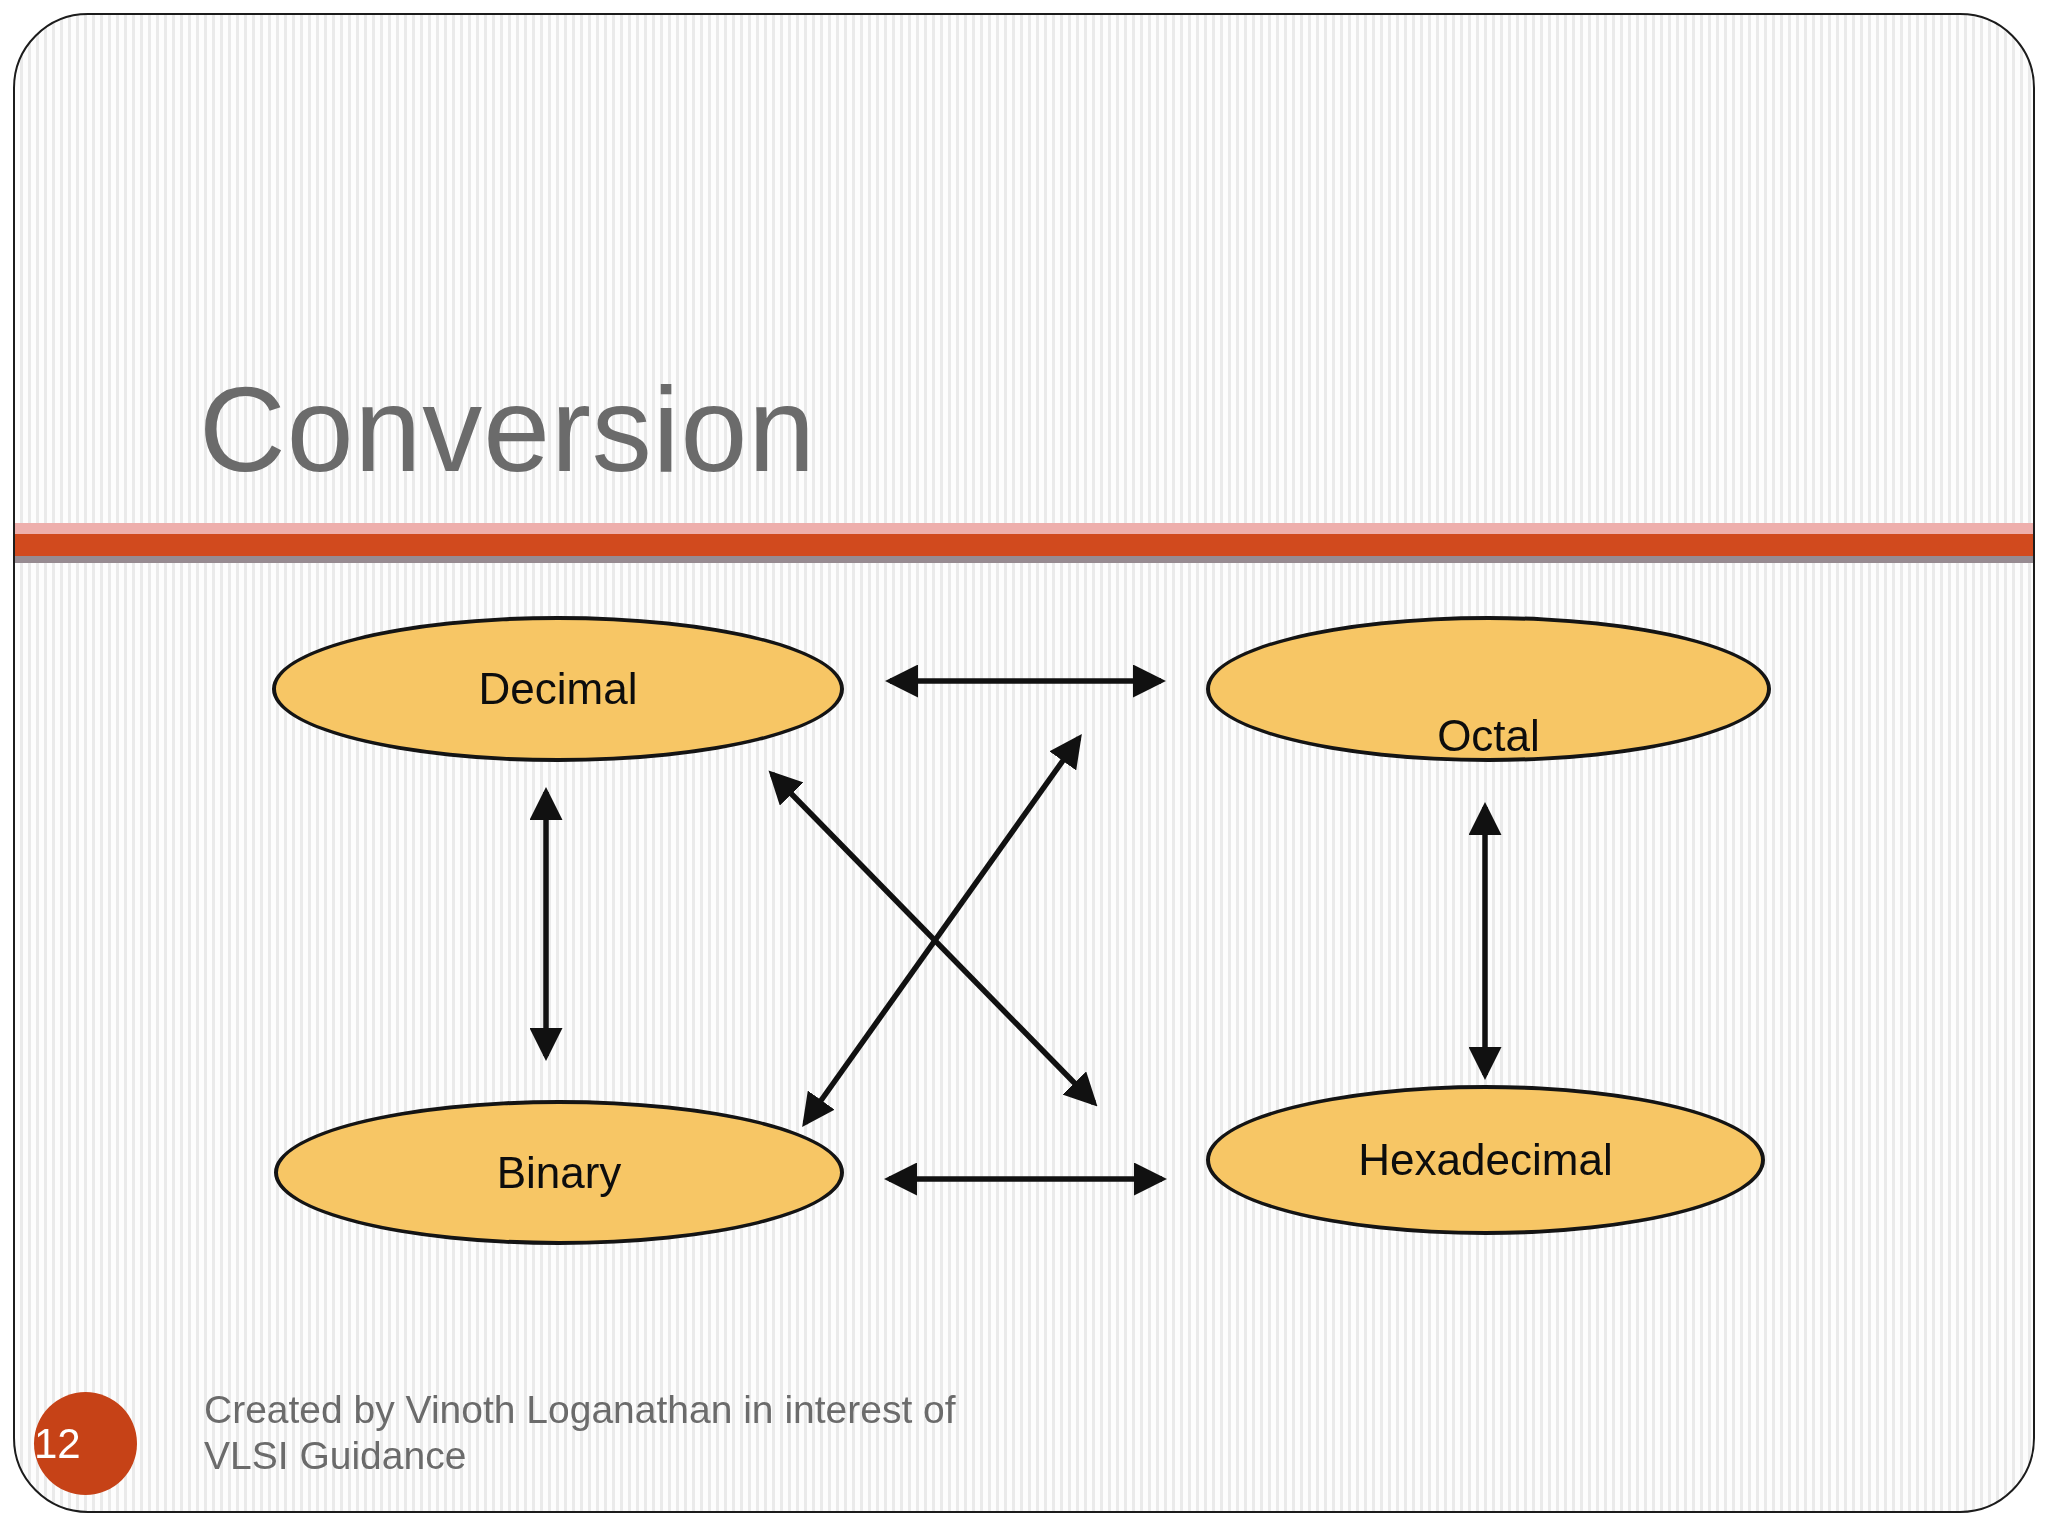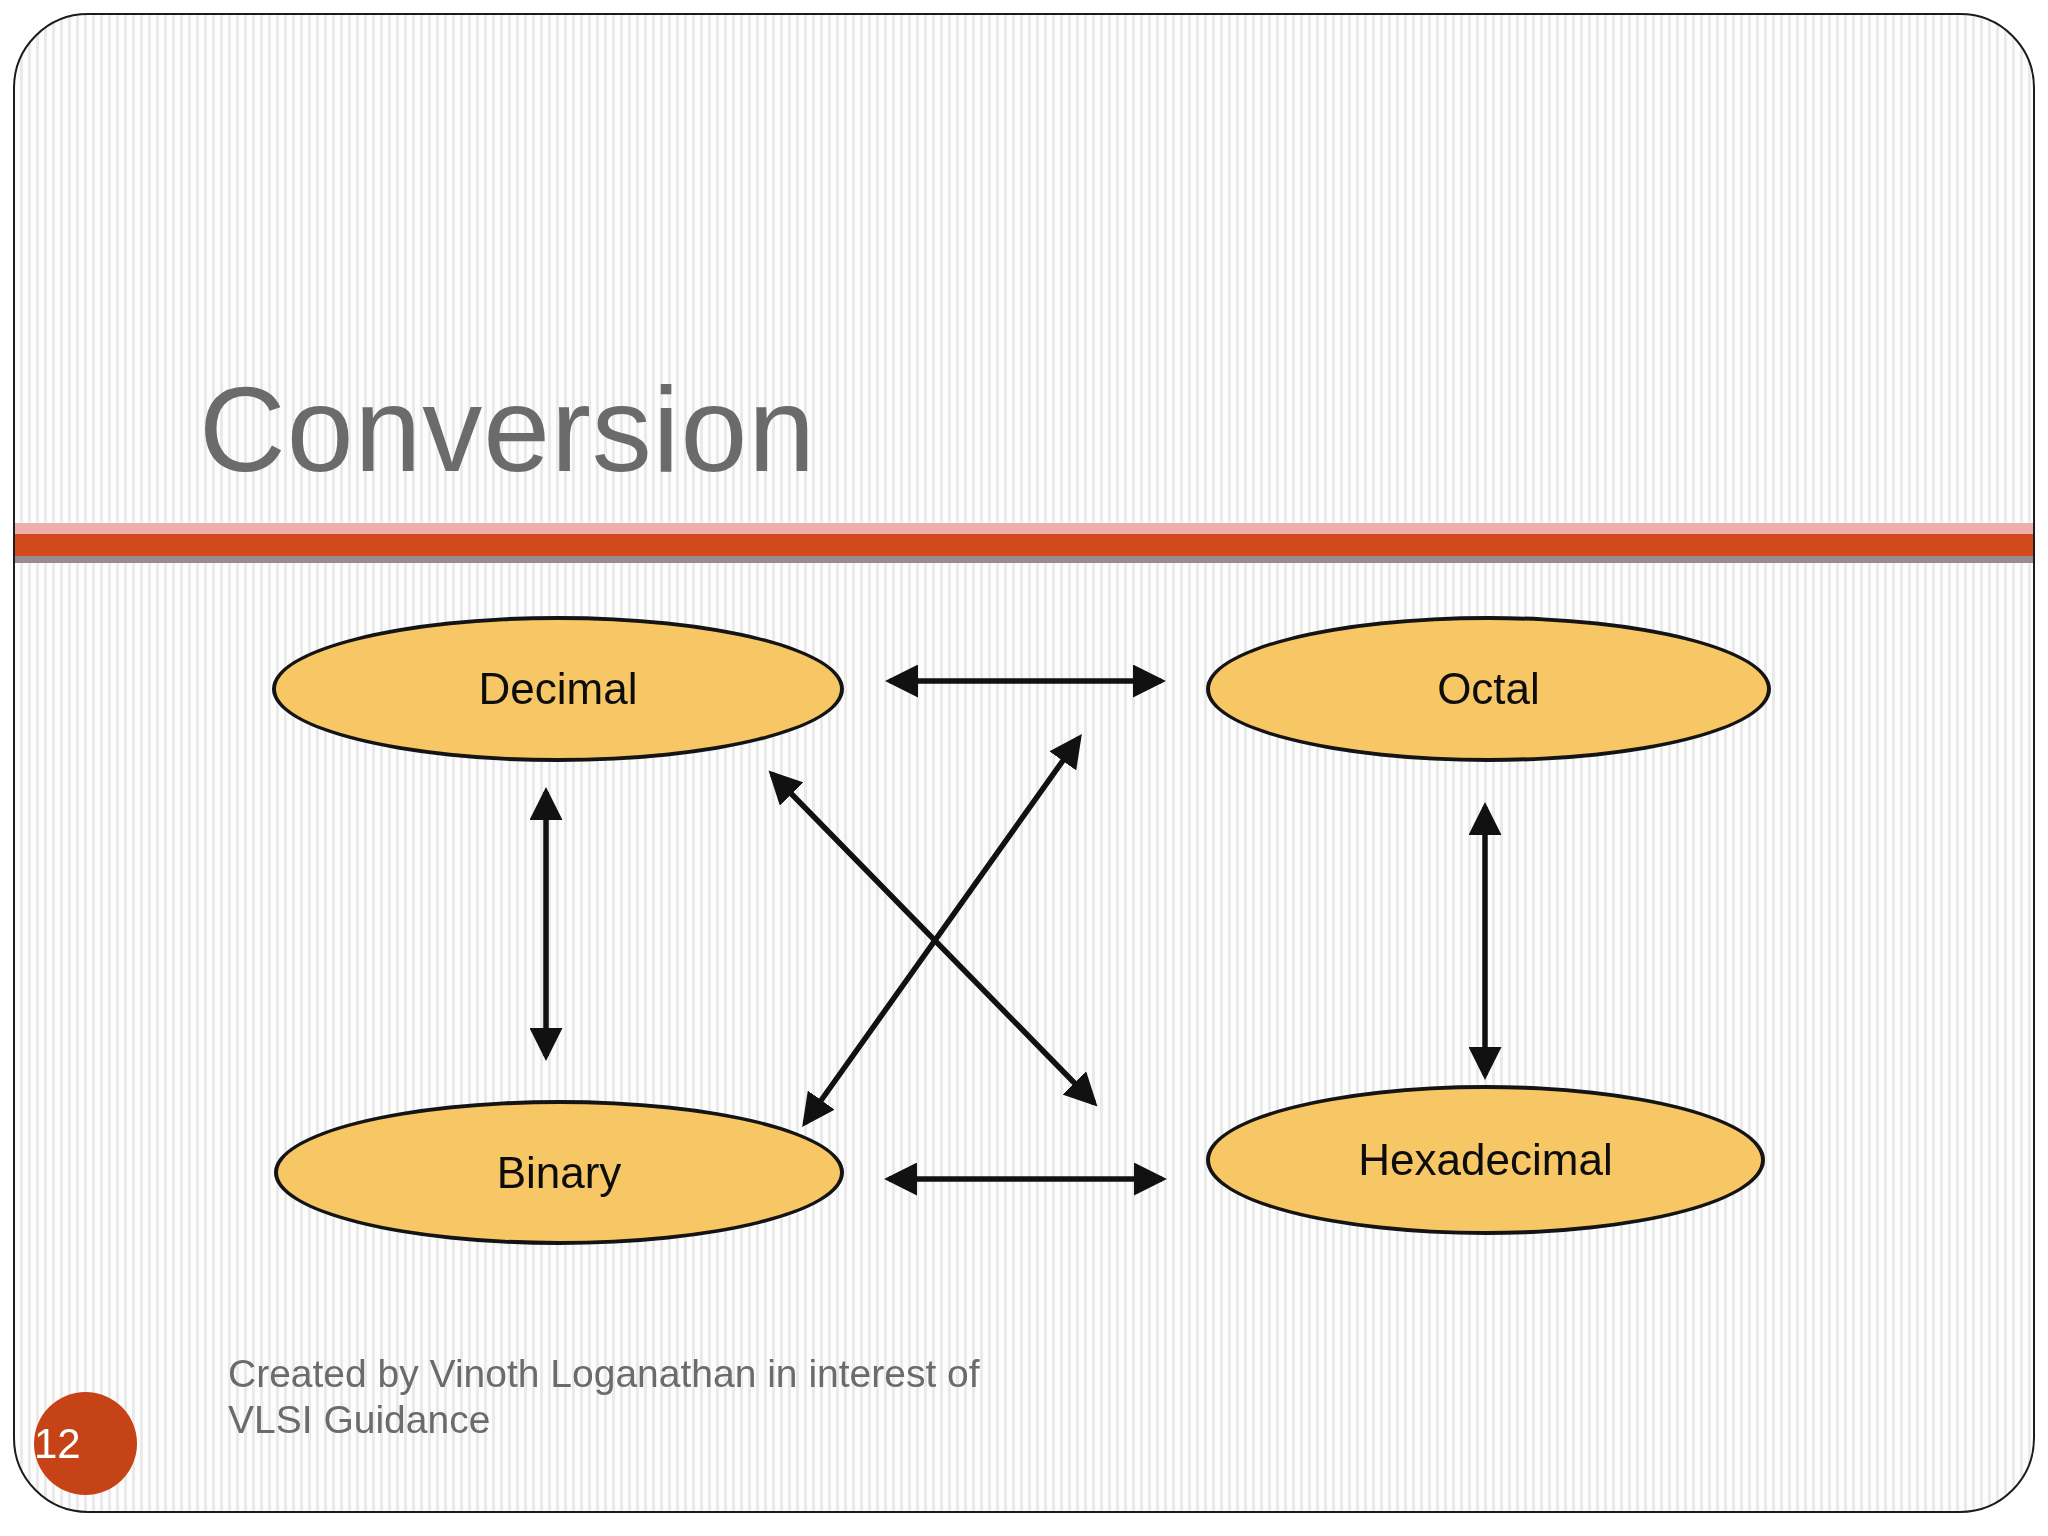--- a/index.html
+++ b/index.html
@@ -50,21 +50,21 @@
     background: #f7c665;
     box-sizing: border-box;
     display: flex;
     align-items: center;
     justify-content: center;
     color: #0d0d0d;
     font-size: 44px;
     line-height: 1;
   }
   .node.decimal     { left: 257px;  top: 601px;  width: 572px; height: 146px; }
-  .node.octal       { left: 1191px; top: 601px;  width: 565px; height: 146px; }
+  .node.octal       { left: 1191px; top: 601px;  width: 565px; height: 146px; align-items: flex-end; }
   .node.binary      { left: 259px;  top: 1085px; width: 570px; height: 145px; }
   .node.hexadecimal { left: 1191px; top: 1070px; width: 559px; height: 150px; }
 
   .arrows {
     position: absolute;
     left: 0; top: 0;
     width: 2022px; height: 1500px;
     pointer-events: none;
   }
   .arrows line {
@@ -82,27 +82,26 @@
     display: flex;
     align-items: center;
     justify-content: flex-start;
     color: #ffffff;
     font-size: 42px;
     line-height: 1;
   }
   .credit {
     position: absolute;
     left: 189px;
-    top: 1336px;
+    top: 1372px;
     width: 900px;
     color: #6b6b6b;
     font-size: 39px;
     line-height: 46px;
     white-space: pre-line;
-    padding-left: 24px;
   }
 </style>
 </head>
 <body>
 
 <div class="slide">
 
   <h1 class="title">Conversion</h1>
 
   <div class="divider pink"></div>

